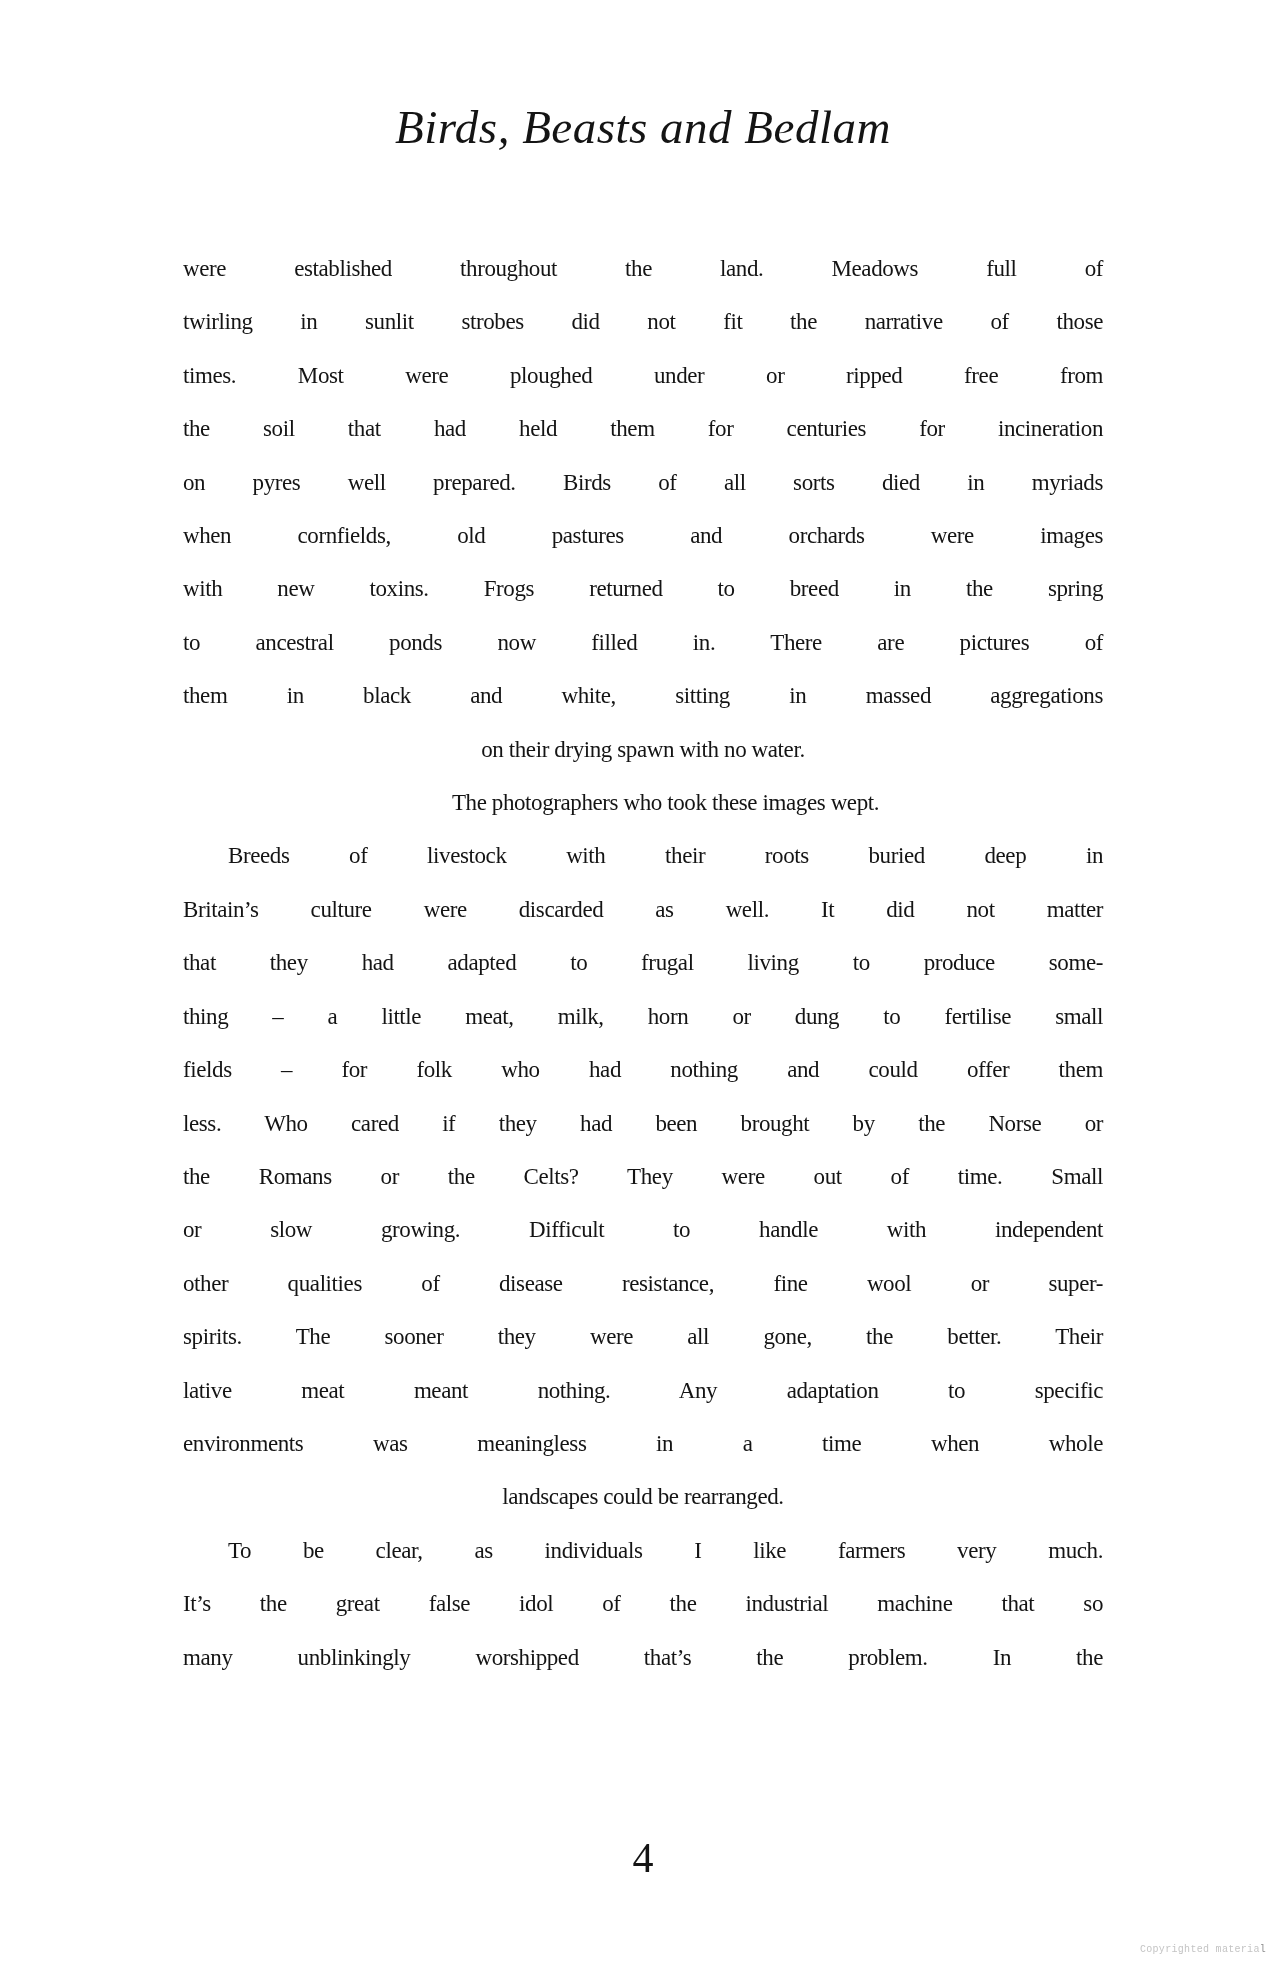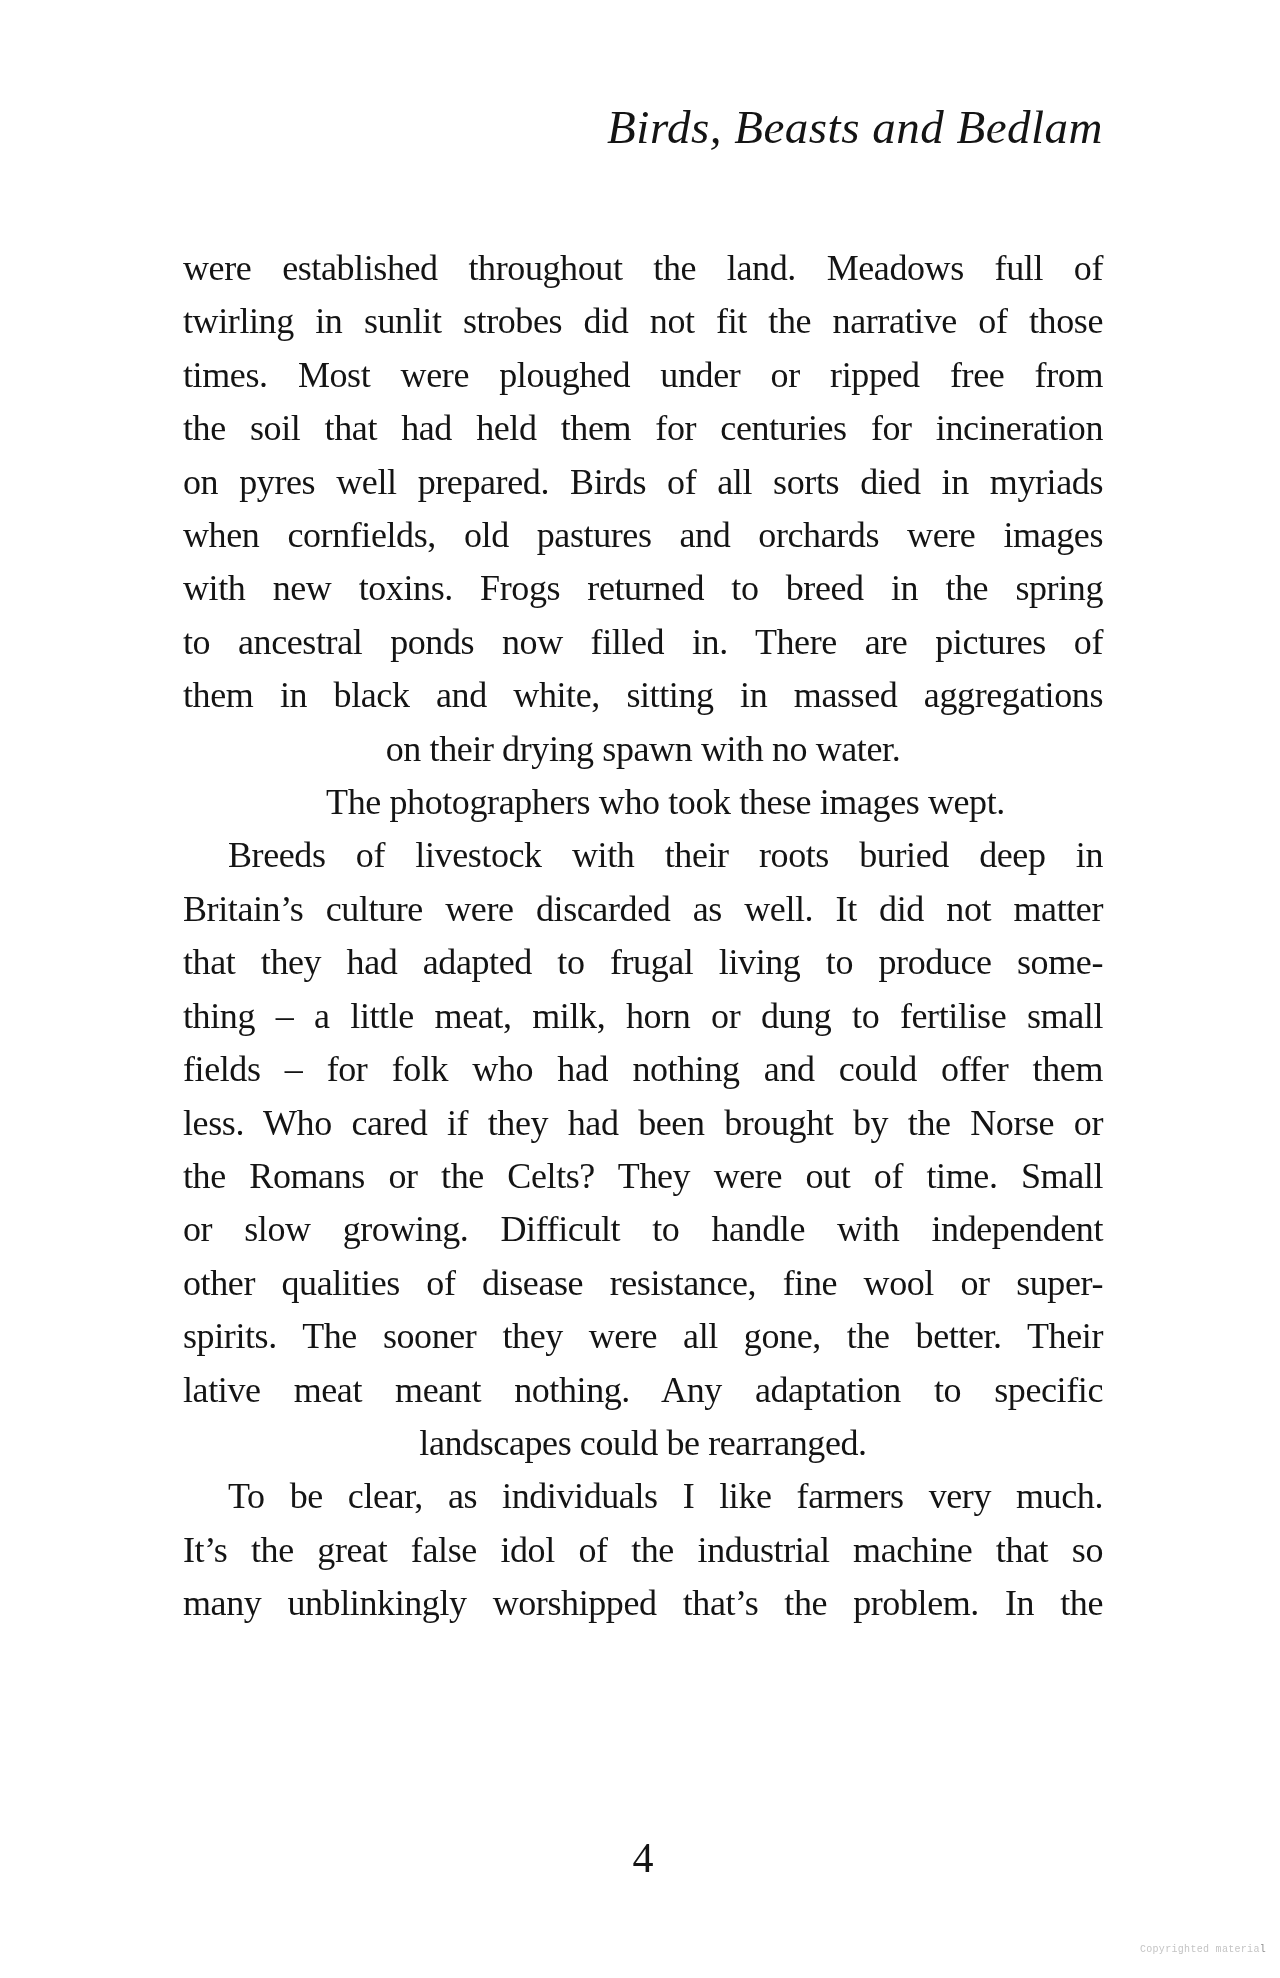--- a/index.html
+++ b/index.html
@@ -10,33 +10,33 @@
     background: #ffffff;
     overflow: hidden;
     font-family: "Liberation Serif", "DejaVu Serif", serif;
     color: #141414;
   }
   .running-header {
     position: absolute;
     top: 104px;
     left: 183px;
     width: 920px;
-    text-align: right;
+    text-align: center;
     font-style: italic;
     font-size: 47px;
     line-height: 47px;
     letter-spacing: 0.5px;
     white-space: nowrap;
   }
   .body-text {
     position: absolute;
     top: 242px;
     left: 183px;
     width: 920px;
-    font-size: 36px;
+    font-size: 23px;
     line-height: 53.4px;
     letter-spacing: -0.4px;
   }
   .line { text-align: center; }
   .line.j { text-align: justify; text-align-last: justify; }
   .line.indent { text-indent: 45px; }
   .folio {
     position: absolute;
     top: 1837px;
     left: 183px;
@@ -80,20 +80,21 @@
       <div class="line j">Britain’s culture were discarded as well. It did not matter</div>
       <div class="line j">that they had adapted to frugal living to produce some-</div>
       <div class="line j">thing – a little meat, milk, horn or dung to fertilise small</div>
       <div class="line j">fields – for folk who had nothing and could offer them</div>
       <div class="line j">less. Who cared if they had been brought by the Norse or</div>
       <div class="line j">the Romans or the Celts? They were out of time. Small</div>
       <div class="line j">or slow growing. Difficult to handle with independent</div>
       <div class="line j">other qualities of disease resistance, fine wool or super-</div>
       <div class="line j">spirits. The sooner they were all gone, the better. Their</div>
       <div class="line j">lative meat meant nothing. Any adaptation to specific</div>
+      <div class="line j">environments was meaningless in a time when whole</div>
       <div class="line">landscapes could be rearranged.</div>
       <div class="line j indent">To be clear, as individuals I like farmers very much.</div>
       <div class="line j">It’s the great false idol of the industrial machine that so</div>
       <div class="line j">many unblinkingly worshipped that’s the problem. In the</div>
     </div>
 
   <div class="folio">4</div>
 
   <div class="watermark"><span>Copyrighted materia</span><span class="dark">l</span></div>
 </div>

